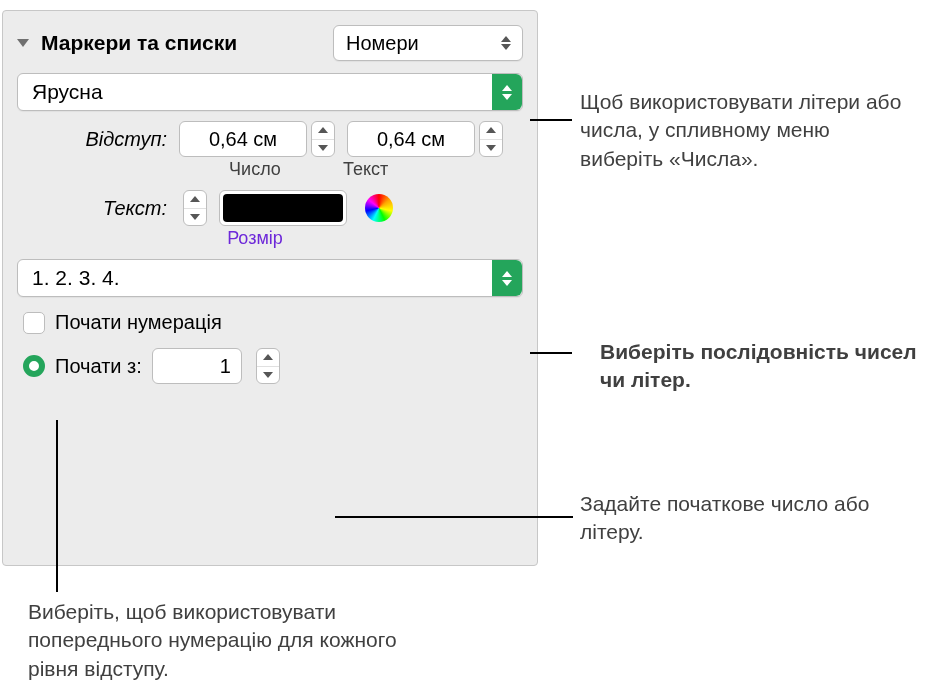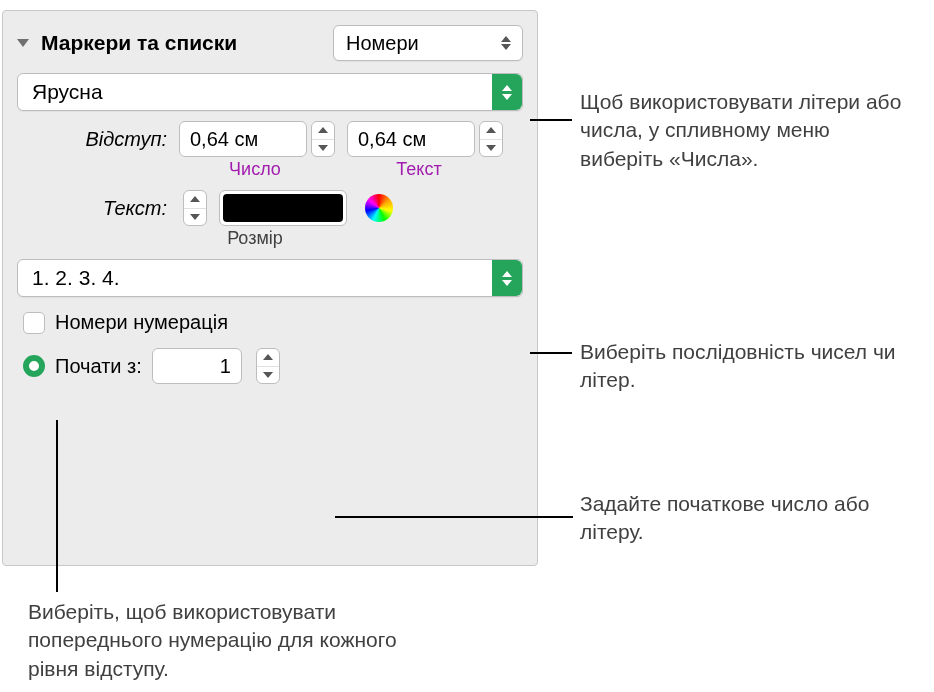--- a/index.html
+++ b/index.html
@@ -81,63 +81,63 @@
   .stepper {
     display: flex; align-items: stretch;
     height: 36px;
   }
   .stepper-input {
     border: 1px solid #bdbdbd;
     border-radius: 6px;
     background: #fff;
     height: 36px;
     width: 128px;
-    text-align: left;
+    text-align: center;
     padding: 12px 10px;
     font-size: 20px;
   }
   .stepper-btns {
     width: 24px; margin-left: 4px;
     border: 1px solid #bdbdbd;
     border-radius: 6px;
     background: #fff;
     display: flex; flex-direction: column;
   }
   .stepper-btns .sb {
     flex: 1; display: flex; align-items: center; justify-content: center;
   }
   .stepper-btns .sb + .sb { border-top: 1px solid #e0e0e0; }
   .stepper-btns .sb::before {
     content: ""; width: 0; height: 0;
     border-left: 5px solid transparent; border-right: 5px solid transparent;
   }
   .stepper-btns .sb.up::before { border-bottom: 6px solid #565656; }
   .stepper-btns .sb.down::before { border-top: 6px solid #565656; }
-  .sublabels { display: flex; gap: 12px; margin-left: 162px; font-size: 18px; color: #a21caf; margin-top: 2px; }
+  .sublabels { display: flex; gap: 12px; margin-left: 162px; font-size: 18px; color: #404040; margin-top: 2px; }
   .sublabels span:first-child { width: 152px; text-align: center; }
-  .sublabels span:last-child { width: 152px; text-align: center; }
+  .sublabels span:last-child { width: 152px; }
   .number-row { margin-top: 10px; gap: 12px; }
   .color-well {
     width: 128px; height: 36px;
     border: 1px solid #bdbdbd;
     border-radius: 6px;
     background: #fff;
     display: flex; align-items: center; padding: 3px;
   }
   .color-swatch {
     flex: 1; height: 100%;
     background: #000;
     border-radius: 4px;
   }
   .color-picker-btn {
     width: 28px; height: 28px; margin-left: 6px;
     border-radius: 50%;
     background: conic-gradient(red, orange, yellow, lime, cyan, blue, magenta, red);
   }
-  .size-sublabel { margin-left: 162px; font-size: 18px; color: #404040; margin-top: 2px; width: 152px; text-align: center; }
+  .size-sublabel { margin-left: 162px; font-size: 18px; color: #6d28d9; margin-top: 2px; width: 152px; text-align: center; }
   .seq-popup { margin-top: 10px; }
   .checkbox-row, .radio-row {
     display: flex; align-items: center; gap: 10px;
     margin-top: 14px; margin-left: 6px;
     font-size: 20px;
   }
   .chk {
     width: 22px; height: 22px;
     border: 1px solid #bdbdbd; border-radius: 5px; background: #fff;
   }
@@ -225,39 +225,39 @@
   </div>
   <div class="size-sublabel">Розмір</div>
 
   <div class="popup full-popup seq-popup">
     <span>1. 2. 3. 4.</span>
     <div class="popup-green-cap"></div>
   </div>
 
   <div class="checkbox-row">
     <div class="chk"></div>
-    <span>Номери нумерація</span>
+    <span>Почати нумерація</span>
   </div>
 
 
   <div class="radio-row">
     <div class="rdo checked"></div>
     <span>Почати з:</span>
     <input class="start-input" value="1" style="">
     <div class="stepper-btns" style="height:36px">
       <div class="sb up"></div>
       <div class="sb down"></div>
     </div>
   </div>
 
 </div>
 
 <div class="callout" style="left:580px; top:88px; width:335px;">Щоб використовувати літери або числа, у спливному меню виберіть «Числа».</div>
 <div class="callout-line" style="left:530px; top:119px; width:42px;"></div>
 
-<div class="callout" style="left:580px; top:338px; width:335px;">Виберіть послідовність чисел чи літер.</div>
+<div class="callout" style="left:600px; top:338px; width:335px;font-weight:bold;">Виберіть послідовність чисел чи літер.</div>
 <div class="callout-line" style="left:530px; top:352px; width:42px;"></div>
 
 <div class="callout" style="left:580px; top:490px; width:335px;">Задайте початкове число або літеру.</div>
 <div class="callout-line" style="left:335px; top:516px; width:238px;"></div>
 
 <div class="callout" style="left:28px; top:598px; width:380px;">Виберіть, щоб використовувати попереднього нумерацію для кожного рівня відступу.</div>
 <div class="callout-line" style="left:56px; top:420px; width:2px; height:172px;"></div>
 
 </body></html>

